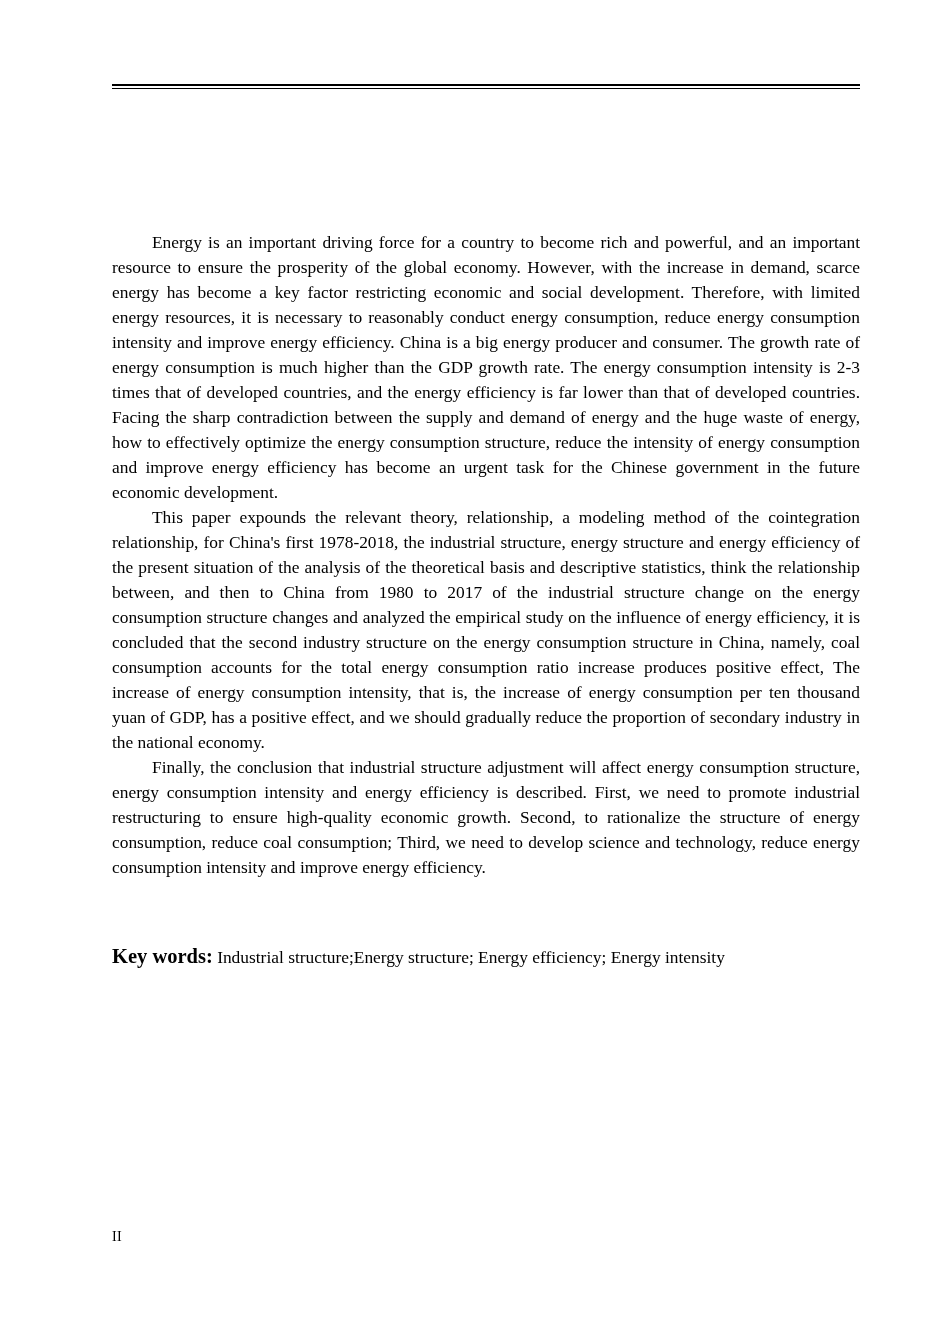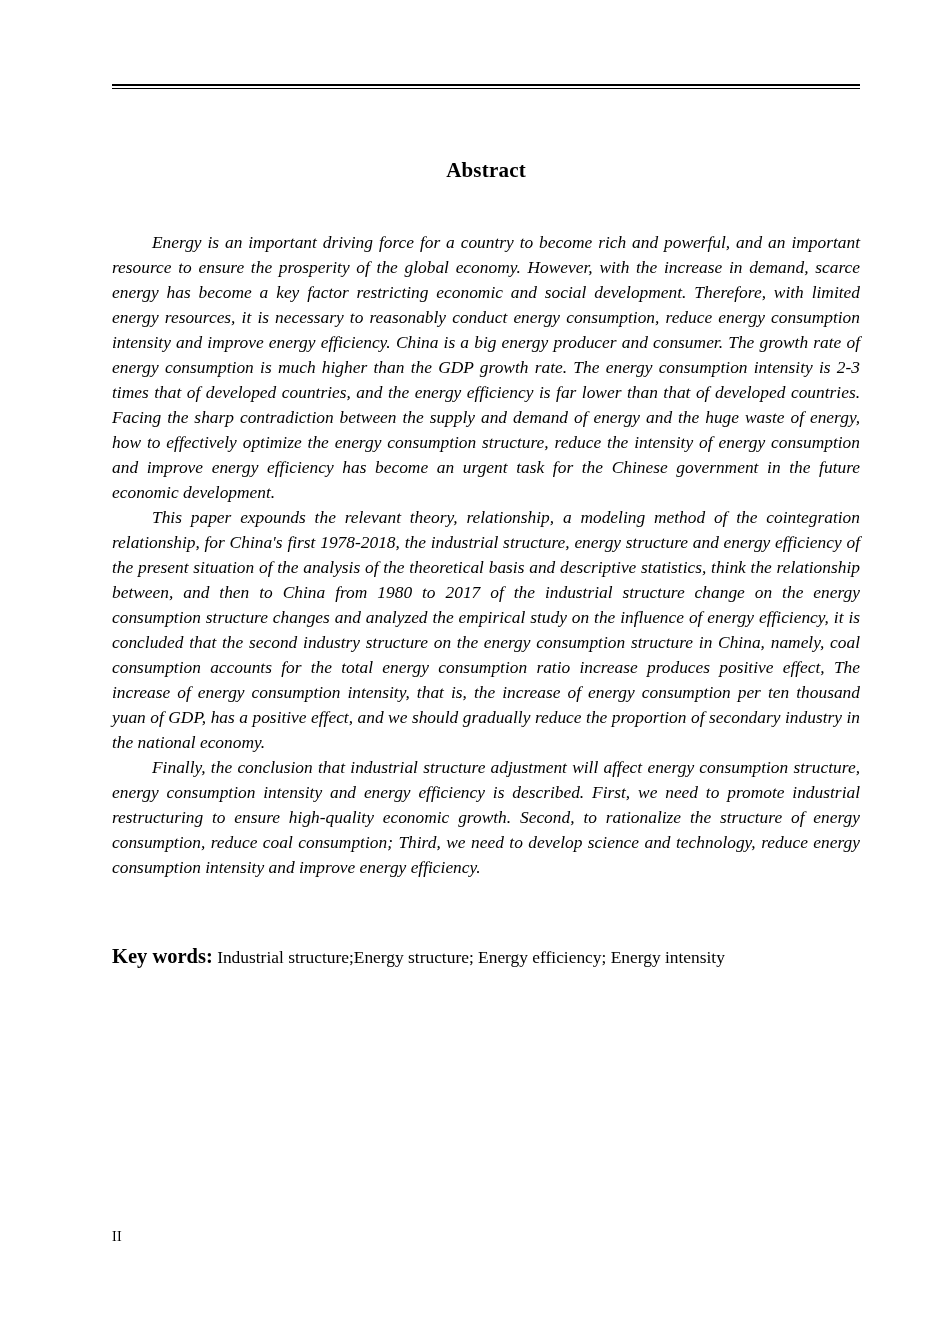--- a/index.html
+++ b/index.html
@@ -66,21 +66,20 @@
     font-size: 17.4px;
     line-height: 25px;
     text-align: justify;
     text-justify: inter-word;
   }
 
   .body-block p {
     margin: 0;
     text-indent: 40px;
     text-align: justify;
-    font-style: italic;
   }
 
   
 
   
   .keywords {
     position: absolute;
     left: 112px;
     top: 943px;
     width: 748px;
@@ -111,21 +110,20 @@
 </head>
 <body>
 
 <div class="page">
 
   <div class="header-rule">
     <div class="thick"></div>
     <div class="thin"></div>
   </div>
 
-  <div class="abstract-heading">Abstract</div>
 
   <div class="body-block">
     <p>Energy is an important driving force for a country to become rich and powerful, and an important resource to ensure the prosperity of the global economy. However, with the increase in demand, scarce energy has become a key factor restricting economic and social development. Therefore, with limited energy resources, it is necessary to reasonably conduct energy consumption, reduce energy consumption intensity and improve energy efficiency. China is a big energy producer and consumer. The growth rate of energy consumption is much higher than the GDP growth rate. The energy consumption intensity is 2-3 times that of developed countries, and the energy efficiency is far lower than that of developed countries. Facing the sharp contradiction between the supply and demand of energy and the huge waste of energy, how to effectively optimize the energy consumption structure, reduce the intensity of energy consumption and improve energy efficiency has become an urgent task for the Chinese government in the future economic development.</p>
     <p>This paper expounds the relevant theory, relationship, a modeling method of the cointegration relationship, for China's first 1978-2018, the industrial structure, energy structure and energy efficiency of the present situation of the analysis of the theoretical basis and descriptive statistics, think the relationship between, and then to China from 1980 to 2017 of the industrial structure change on the energy consumption structure changes and analyzed the empirical study on the influence of energy efficiency, it is concluded that the second industry structure on the energy consumption structure in China, namely, coal consumption accounts for the total energy consumption ratio increase produces positive effect, The increase of energy consumption intensity, that is, the increase of energy consumption per ten thousand yuan of GDP, has a positive effect, and we should gradually reduce the proportion of secondary industry in the national economy.</p>
     <p>Finally, the conclusion that industrial structure adjustment will affect energy consumption structure, energy consumption intensity and energy efficiency is described. First, we need to promote industrial restructuring to ensure high-quality economic growth. Second, to rationalize the structure of energy consumption, reduce coal consumption; Third, we need to develop science and technology, reduce energy consumption intensity and improve energy efficiency.</p>
   </div>
 
   <div class="keywords">
     <span class="kw-label">Key words:</span><span class="kw-values"> Industrial structure;Energy structure; Energy efficiency; Energy intensity</span>
   </div>

